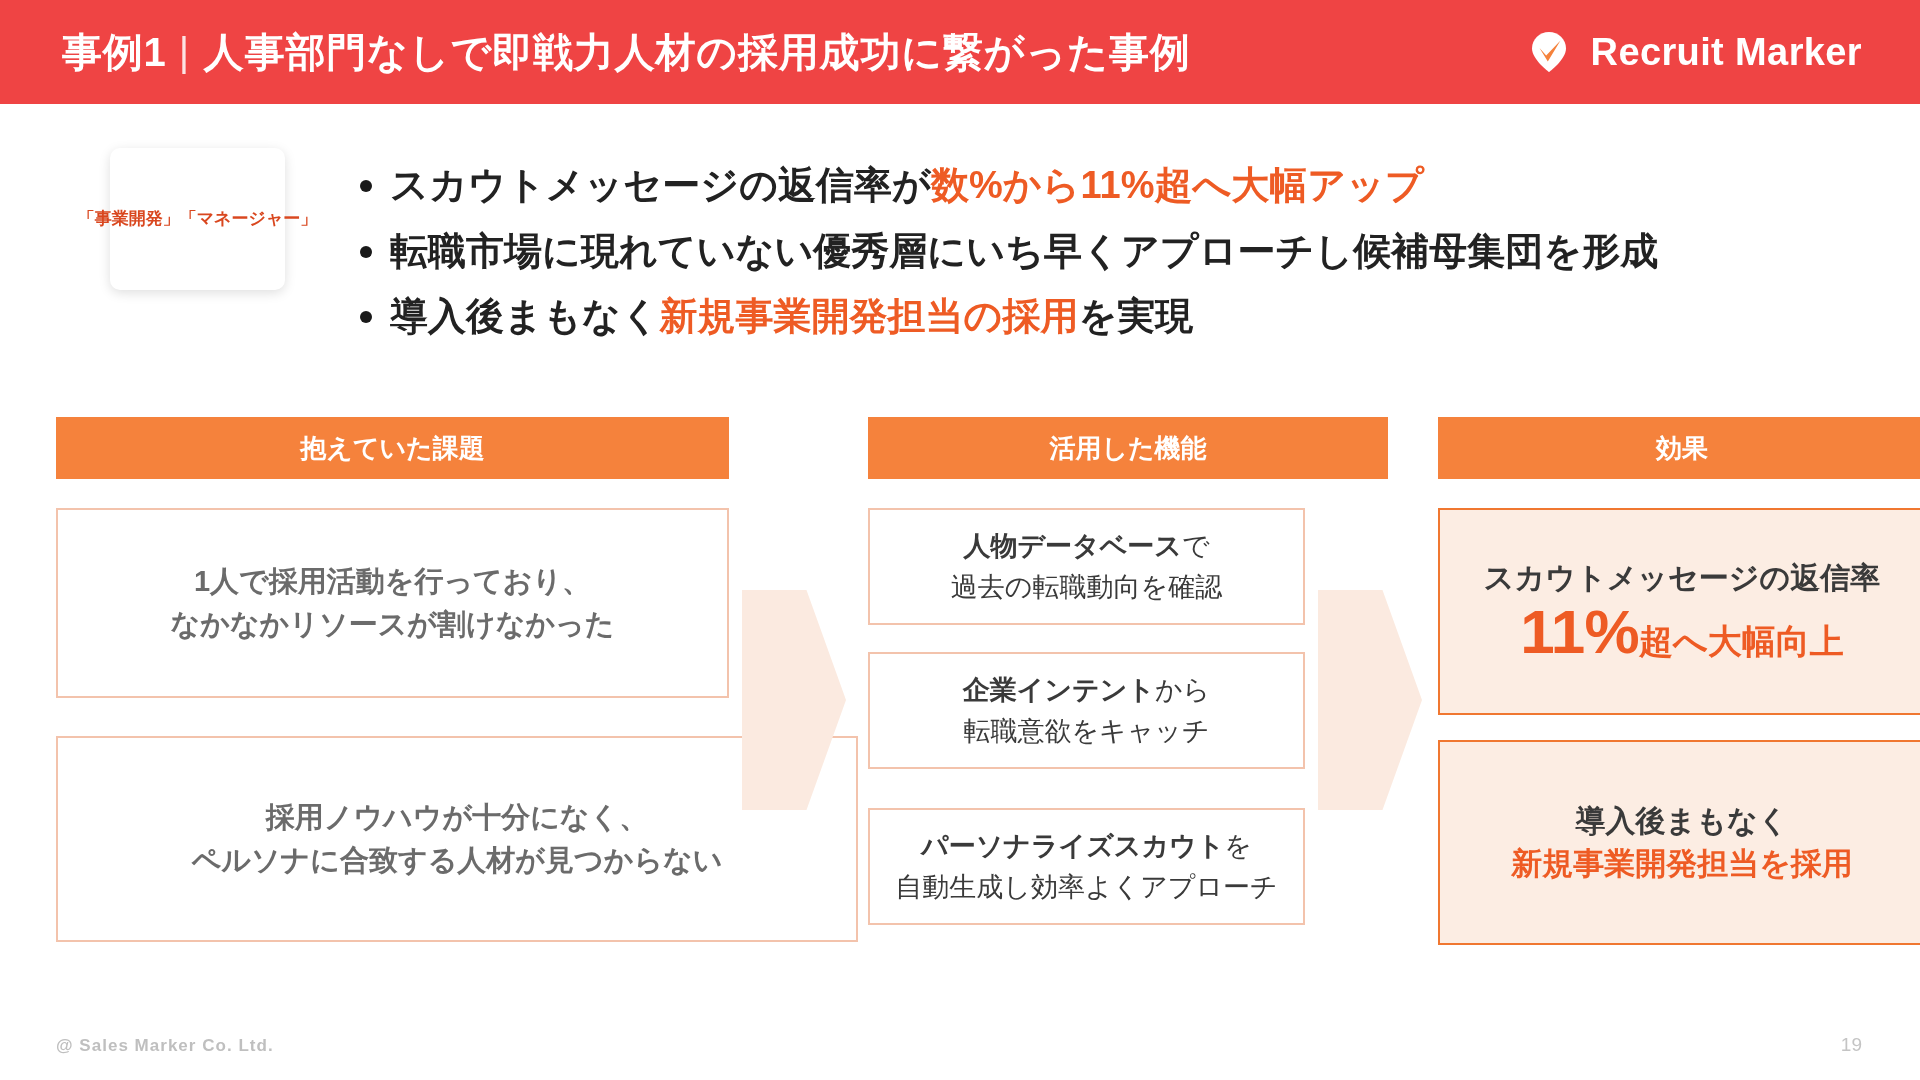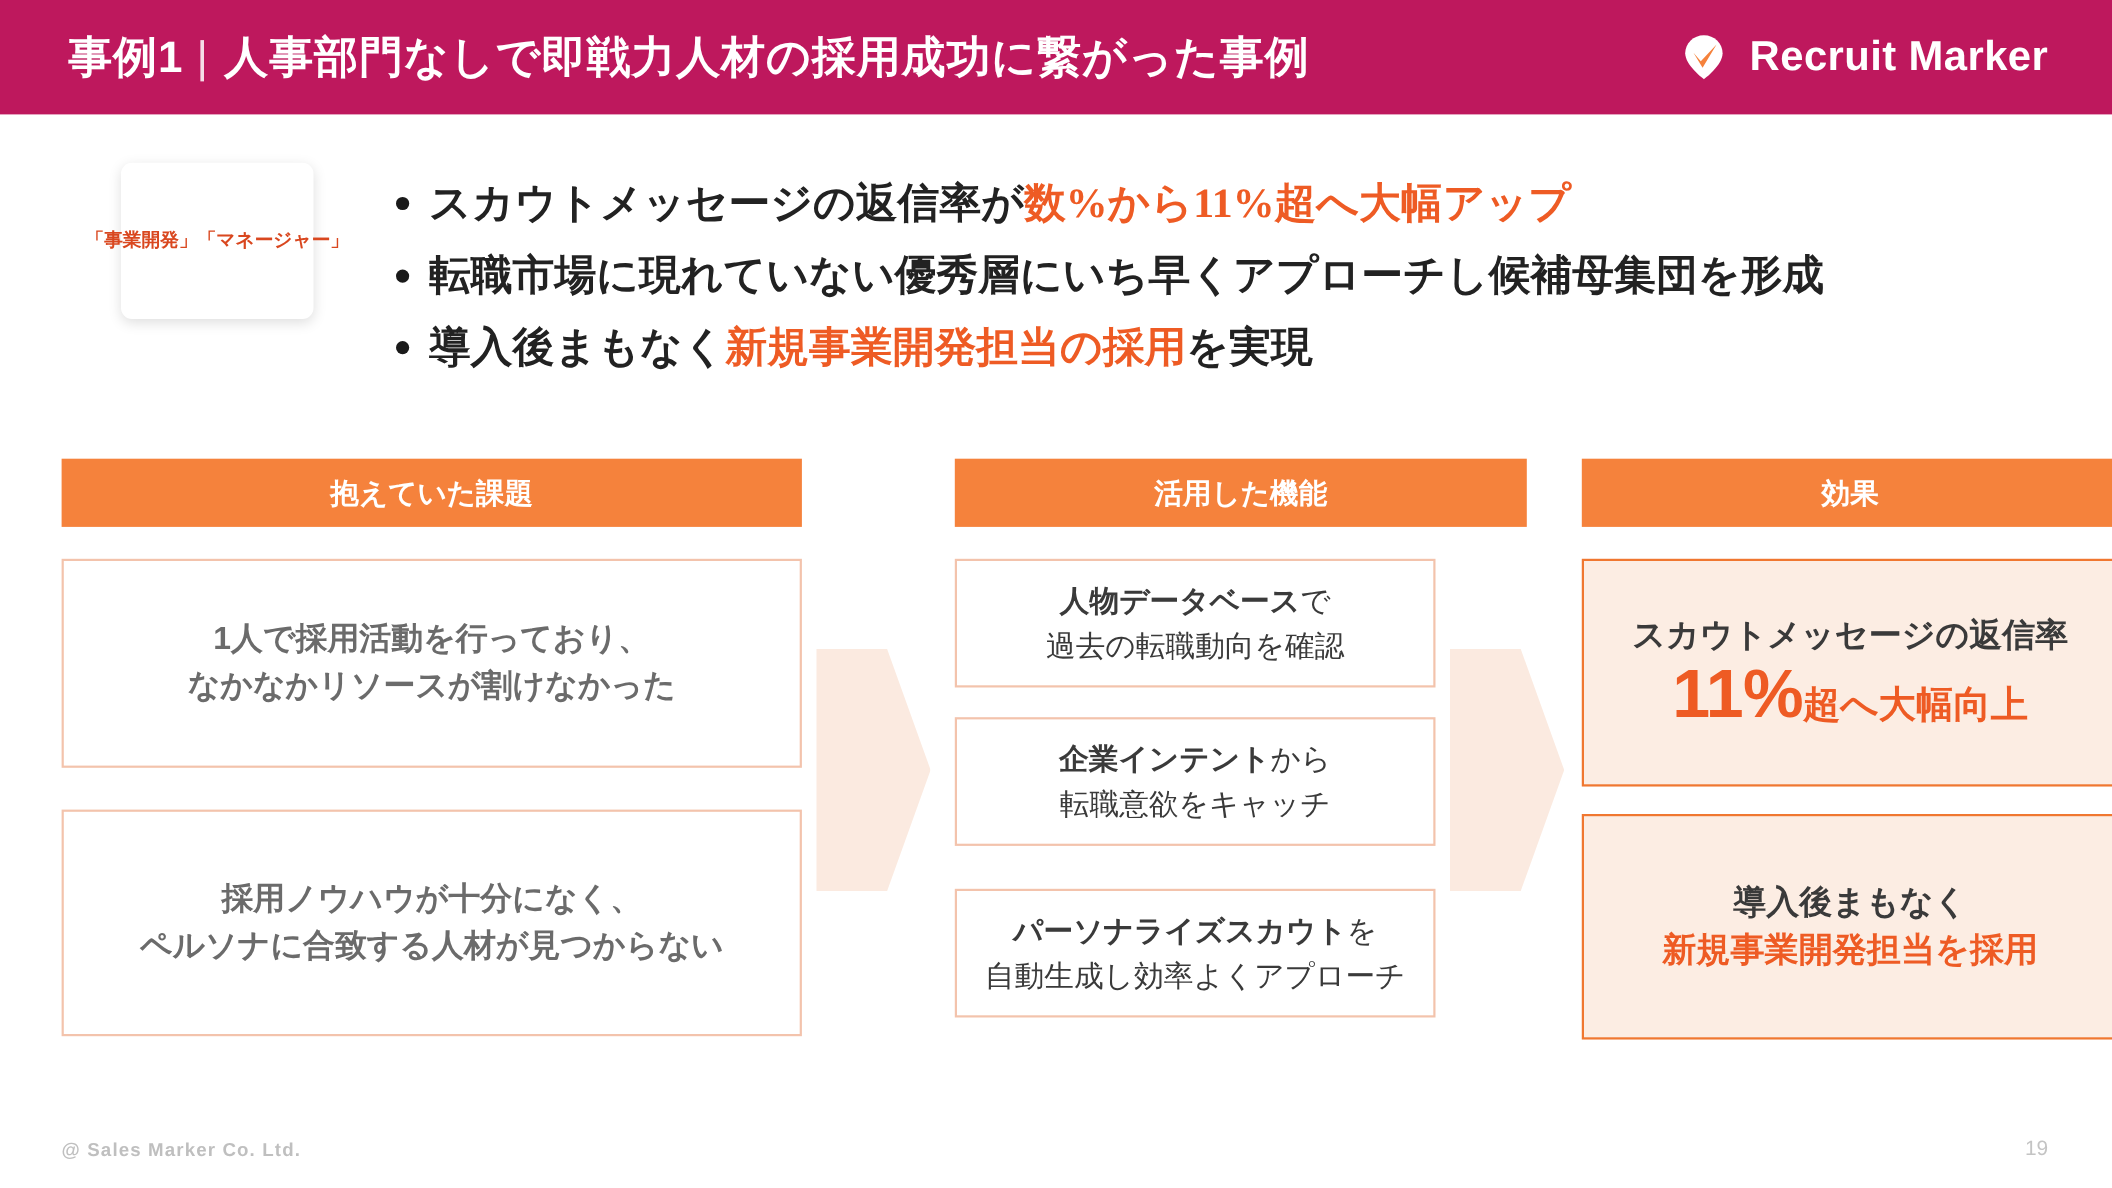--- a/index.html
+++ b/index.html
@@ -17,21 +17,21 @@
     background: #ffffff;
     overflow: hidden;
   }
 
   
   #header-bar {
     position: absolute;
     left: 0; top: 0;
     width: 1920px;
     height: 104px;
-    background: #be185d;
+    background: #ef4444;
   }
   #header-title {
     position: absolute;
     left: 62px;
     top: 50%;
     transform: translateY(-50%);
     color: #ffffff;
     font-size: 40px;
     font-weight: bold;
     letter-spacing: 0.02em;
@@ -115,21 +115,21 @@
     flex: none;
     position: relative;
     top: -6px;
   }
   .bullet-text {
     font-size: 38px;
     font-weight: bold;
     color: #222222;
     line-height: 1.25;
   }
-  .hl { color: #EE5B24; font-family: Liberation Serif, serif; }
+  .hl { color: #EE5B24; }
 
   
   .col-header {
     position: absolute;
     height: 62px;
     background: #F5823C;
     color: #ffffff;
     font-size: 26px;
     font-weight: bold;
     display: flex;
@@ -154,21 +154,21 @@
     font-size: 27px;
     color: #585858;
     line-height: 1.5;
     font-weight: bold;
   }
   .card-text .reg { font-weight: normal; }
 
   
   #issue-card-1 { left: 56px; top: 508px; width: 673px; height: 190px; }
   #issue-card-1 .card-text { font-size: 29px; color: #6b6b6b; }
-  #issue-card-2 { left: 56px; top: 736px; width: 673px; height: 206px; }
+  #issue-card-2 { left: 56px; top: 736px; width: 802px; height: 206px; }
   #issue-card-2 .card-text { font-size: 29px; color: #6b6b6b; }
 
   
   #feature-card-1 { left: 868px; top: 508px; width: 437px; height: 117px; }
   #feature-card-2 { left: 868px; top: 652px; width: 437px; height: 117px; }
   #feature-card-3 { left: 868px; top: 808px; width: 437px; height: 117px; }
   #feature-card-1 .card-text,
   #feature-card-2 .card-text,
   #feature-card-3 .card-text { font-size: 27px; color: #3a3a3a; }
 

